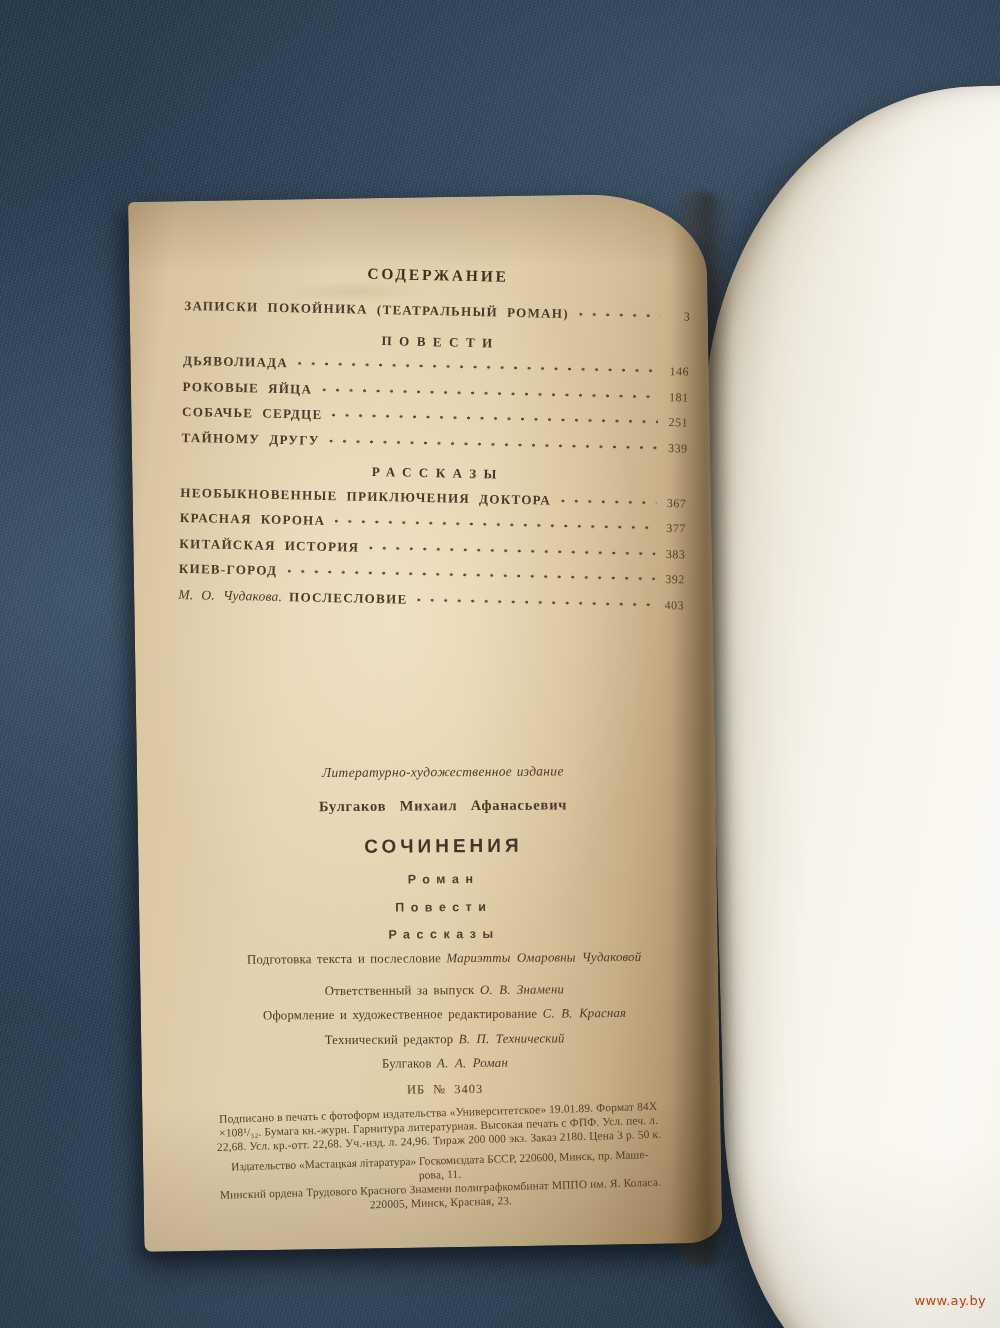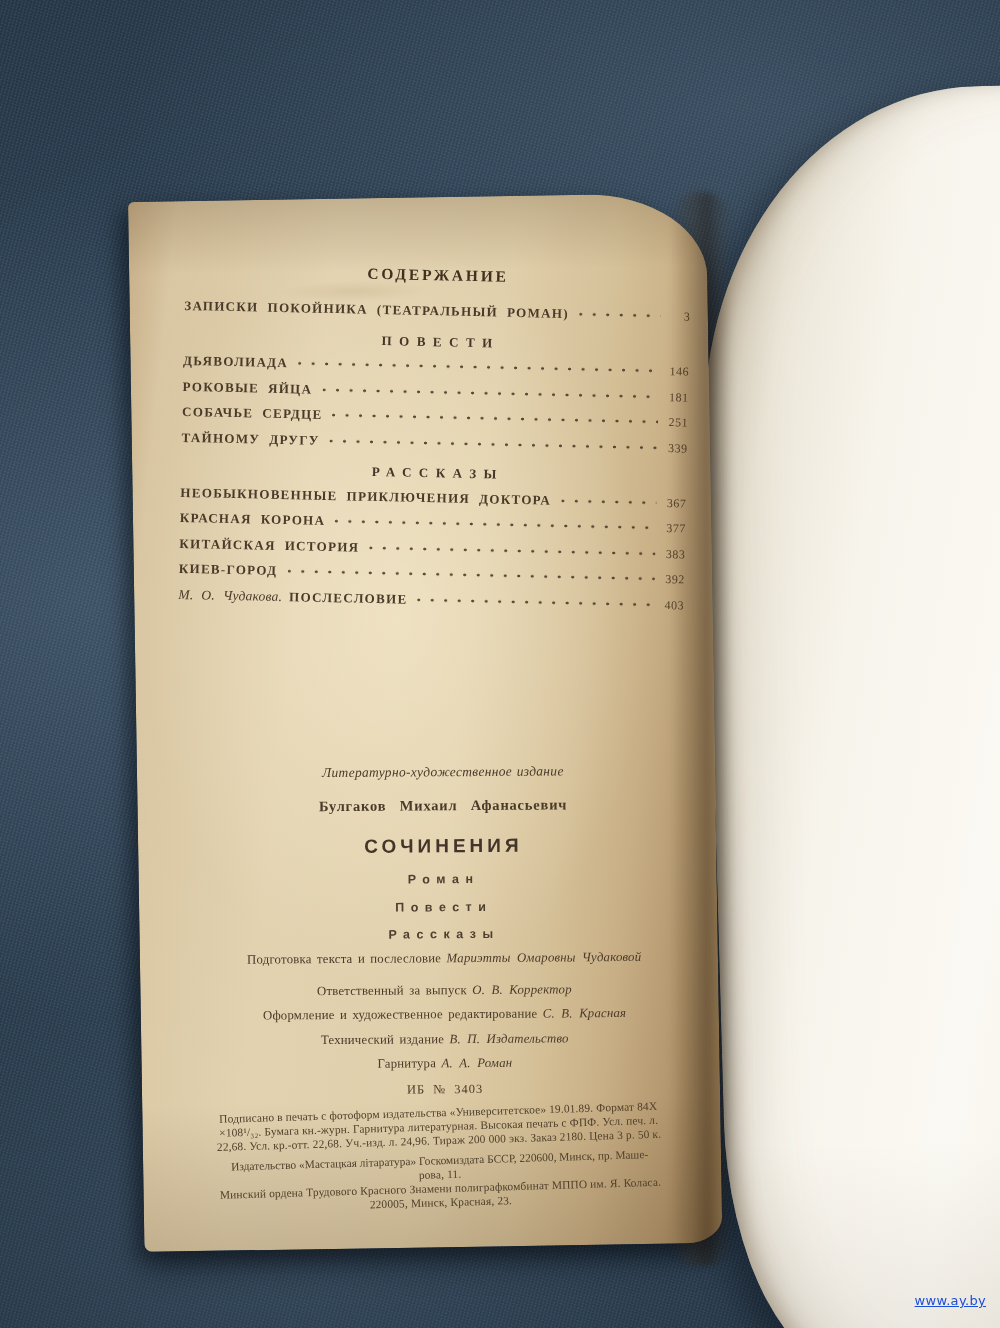--- a/index.html
+++ b/index.html
@@ -76,21 +76,21 @@
   .credit{font-size:12.8px;margin-top:9.5px;letter-spacing:.2px;word-spacing:2px;}
   .credit.lead-gap{margin-top:17px;}
   .credit i{word-spacing:3px;}
   .ib{font-size:12.5px;margin-top:11px;letter-spacing:1px;word-spacing:4px;}
   .imp2{transform:rotate(-1.3deg);margin:8px -8px 0 -20px;text-align:center;color:#50402c;}
   .fine{font-size:11.4px;line-height:14.2px;letter-spacing:.15px;}
   .pub{font-size:11.4px;line-height:14.2px;margin-top:5px;}
   
   .wm{position:absolute;z-index:9;right:14px;bottom:20px;
     font-family:"DejaVu Sans","Liberation Sans",sans-serif;
-    font-size:13px;color:#1d4ed8;letter-spacing:.3px;text-decoration:underline;}
+    font-size:13px;color:#c2410c;letter-spacing:.3px;}
 </style>
 </head>
 <body>
 
 <div class="fabric"></div>
 
 <div class="right-page"></div>
 
 <div class="left-page">
   <div class="stain"></div>
@@ -165,24 +165,24 @@
 
   <div class="imp1">
     <div class="edition">Литературно-художественное издание</div>
     <div class="author">Булгаков Михаил Афанасьевич</div>
     <div class="worktitle">СОЧИНЕНИЯ</div>
     <div class="sub first">Роман</div>
     <div class="sub">Повести</div>
     <div class="sub">Рассказы</div>
 
     <div class="credit"><span>Подготовка текста и послесловие</span> <i>Мариэтты Омаровны Чудаковой</i></div>
-    <div class="credit lead-gap"><span>Ответственный за выпуск</span> <i>О. В. Корректор</i></div>
+    <div class="credit lead-gap"><span>Ответственный за выпуск</span> <i>О. В. Знамени</i></div>
     <div class="credit"><span>Оформление и художественное редактирование</span> <i>С. В. Красная</i></div>
-    <div class="credit"><span>Технический издание</span> <i>В. П. Издательство</i></div>
-    <div class="credit"><span>Гарнитура</span> <i>А. А. Роман</i></div>
+    <div class="credit"><span>Технический редактор</span> <i>В. П. Технический</i></div>
+    <div class="credit"><span>Булгаков</span> <i>А. А. Роман</i></div>
 
     <div class="ib">ИБ № 3403</div>
 
     <div class="imp2">
       <div class="fine">Подписано в печать с фотоформ издательства «Университетское» 19.01.89. Формат 84Х</div>
       <div class="fine">×108¹/₃₂. Бумага кн.-журн. Гарнитура литературная. Высокая печать с ФПФ. Усл. печ. л.</div>
       <div class="fine">22,68. Усл. кр.-отт. 22,68. Уч.-изд. л. 24,96. Тираж 200 000 экз. Заказ 2180. Цена 3 р. 50 к.</div>
       <div class="pub">Издательство «Мастацкая літаратура» Госкомиздата БССР, 220600, Минск, пр. Маше-</div>
       <div class="fine">рова, 11.</div>
       <div class="fine">Минский ордена Трудового Красного Знамени полиграфкомбинат МППО им. Я. Коласа.</div>

